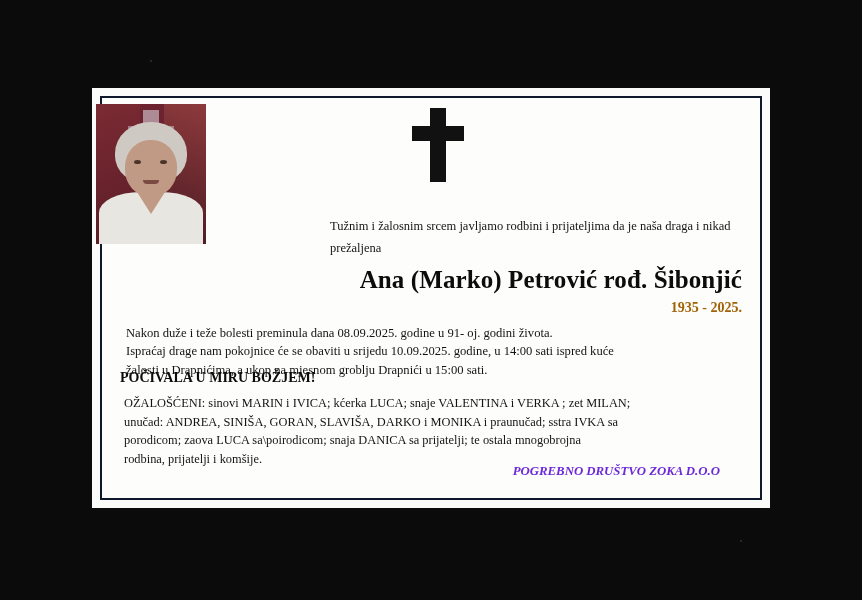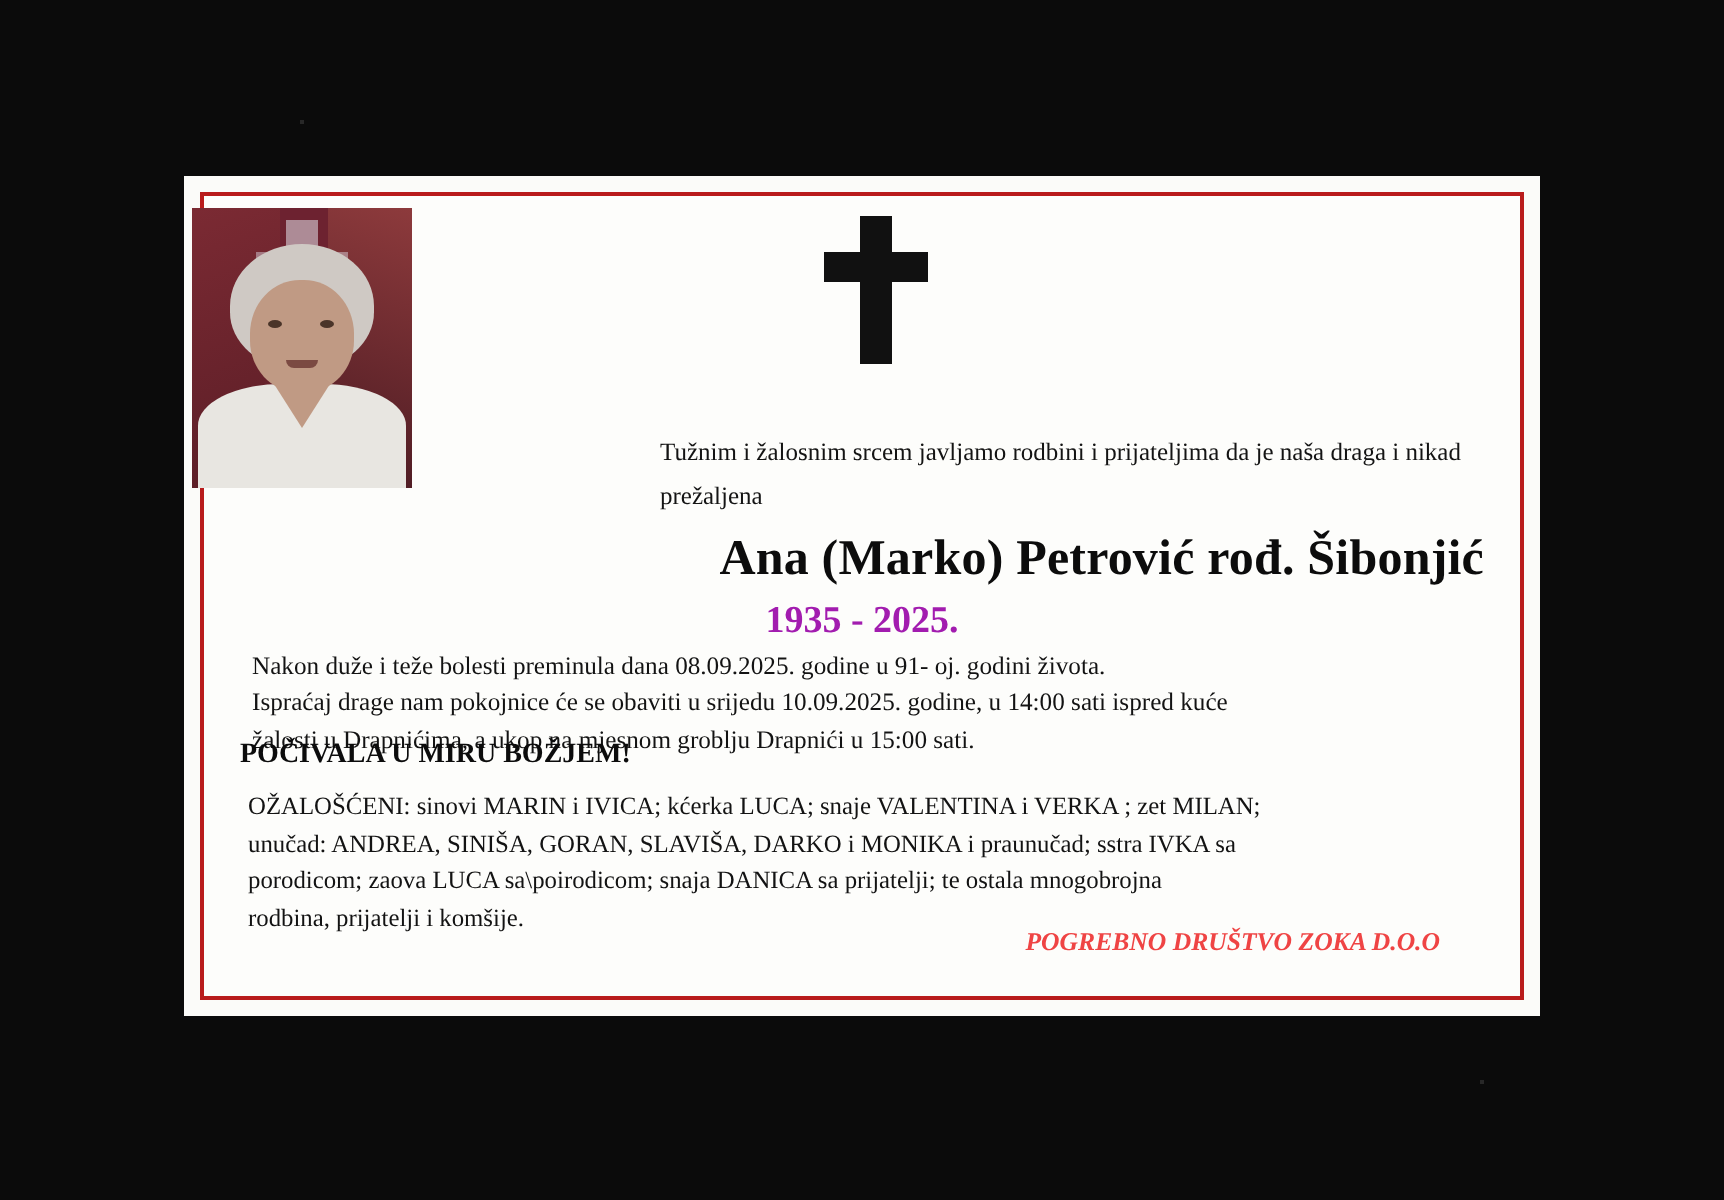--- a/index.html
+++ b/index.html
@@ -34,21 +34,21 @@
     width: 678px;
     height: 420px;
     background: #fbfbf9;
     box-sizing: border-box;
     padding: 8px;
   }
   .card-inner {
     position: relative;
     width: 100%;
     height: 100%;
-    border: 2px solid #b91c1c;
+    border: 2px solid #0f172a;
     box-sizing: border-box;
     background: #fdfdfb;
     padding: 10px 18px 8px 18px;
   }
   
   .photo {
     position: absolute;
     left: 96px;
     top: 104px;
     width: 110px;
@@ -130,24 +130,24 @@
     text-align: right;
     font-size: 25px;
     font-weight: bold;
     color: #0c0c0c;
     letter-spacing: 0.1px;
   }
   .years {
     position: absolute;
     left: 18px; right: 18px;
     top: 202px;
-    text-align: center;
-    font-size: 19px;
-    font-weight: bold;
-    color: #a21caf;
+    text-align: right;
+    font-size: 14px;
+    font-weight: bold;
+    color: #a16207;
   }
   .body-text {
     position: absolute;
     left: 24px; right: 24px;
     top: 226px;
     text-align: left;
     font-size: 12.6px;
     line-height: 1.45;
     color: #131313;
   }
@@ -169,21 +169,21 @@
     line-height: 1.5;
     color: #131313;
   }
   .agency {
     position: absolute;
     right: 40px;
     top: 366px;
     font-size: 12.8px;
     font-weight: bold;
     font-style: italic;
-    color: #ef4444;
+    color: #6d28d9;
   }
   .smudge {
     position: absolute;
     left: 610px;
     top: 432px;
     width: 70px;
     height: 3px;
     background: rgba(255,255,255,0.18);
   }
   .speck {

